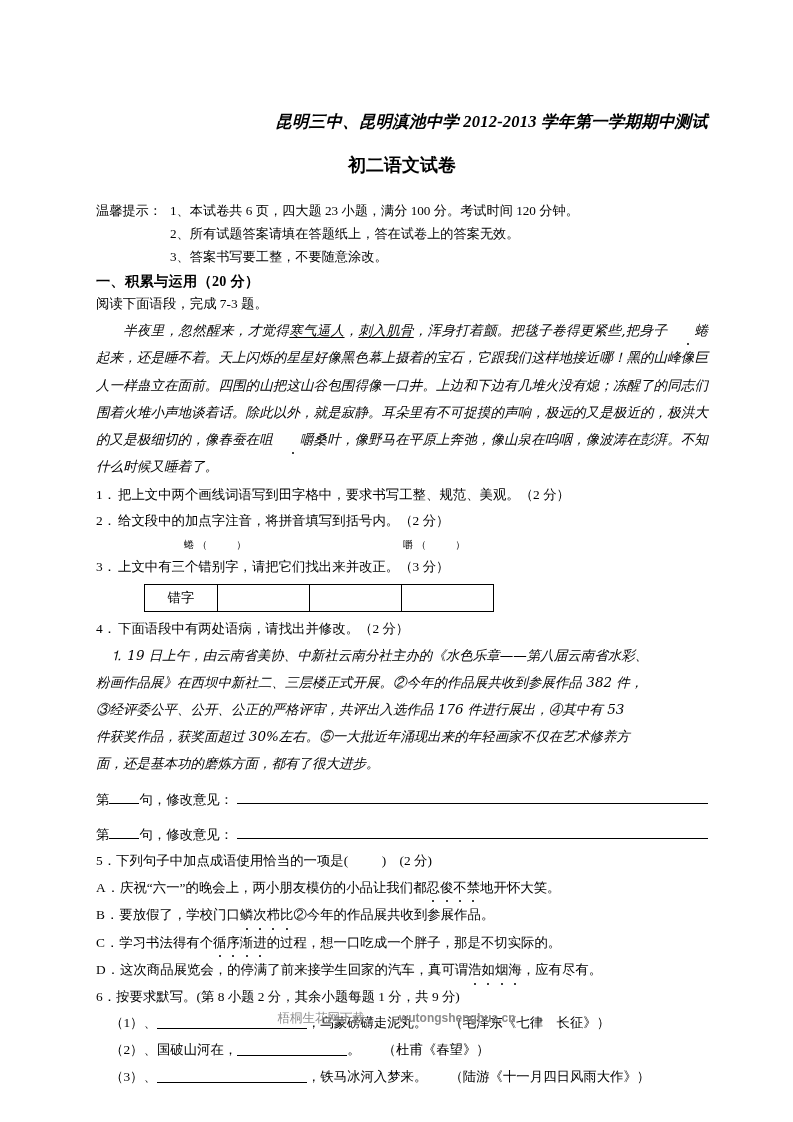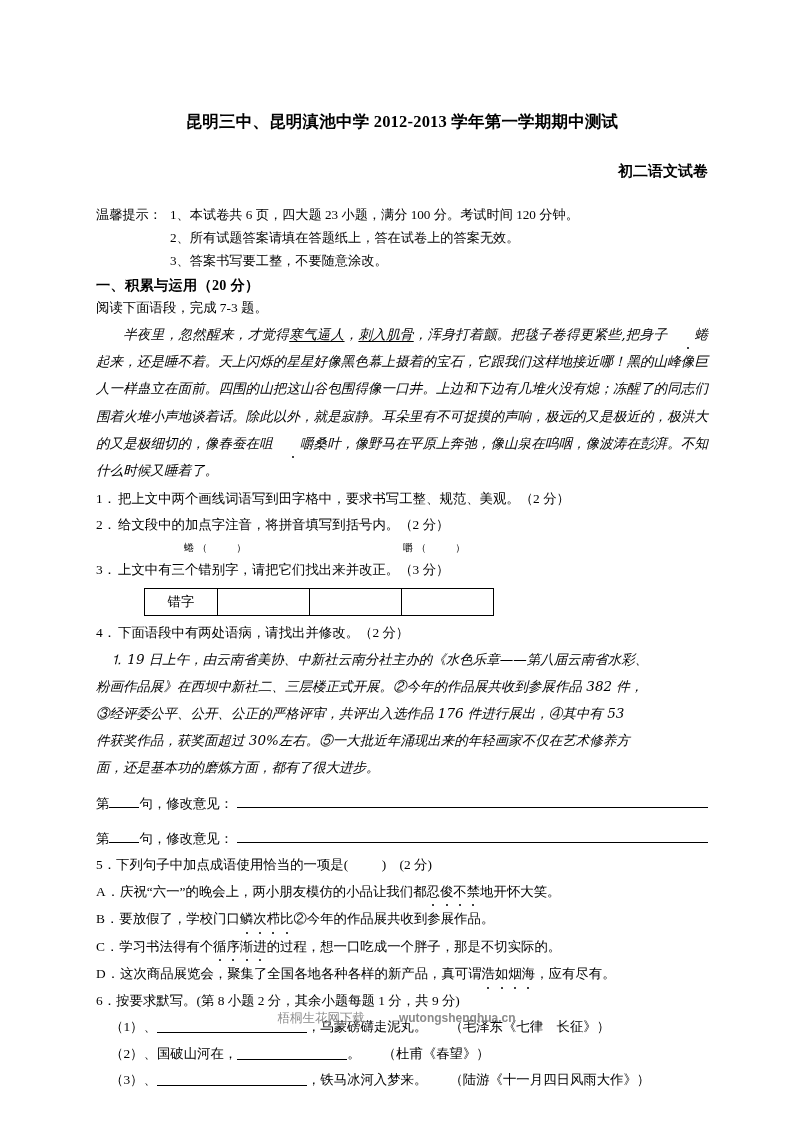--- a/index.html
+++ b/index.html
@@ -24,31 +24,32 @@
   }
   .content {
     position: absolute;
     left: 96px;
     top: 110px;
     width: 612px;
   }
 
   
   .doc-title {
-    text-align: center;
+    text-align: right;
     font-weight: bold;
     font-size: 16.5px;
     letter-spacing: 0.2px;
-    margin: 0 0 28px 0;
+    margin: 0 0 20px 0;
     line-height: 1.4;
+    font-style: italic;
   }
   .doc-subtitle {
-    text-align: right;
+    text-align: center;
     font-weight: bold;
-    font-size: 15px;
+    font-size: 18px;
     margin: 0 0 22px 0;
     line-height: 1.4;
   }
 
   
   .tips {
     font-size: 13.2px;
     line-height: 1.72;
     margin: 0 0 2px 0;
   }
@@ -334,21 +335,21 @@
     <div class="opt">
       <span class="lbl">A．</span><span>庆祝“六一”的晚会上，两小朋友模仿的小品让我们都</span><span class="emph-wrap"><span class="dotchar">忍</span><span class="dotchar">俊</span><span class="dotchar">不</span><span class="dotchar">禁</span></span><span>地开怀大笑。</span>
     </div>
     <div class="opt">
       <span class="lbl">B．</span><span>要放假了，学校门口</span><span class="emph-wrap"><span class="dotchar">鳞</span><span class="dotchar">次</span><span class="dotchar">栉</span><span class="dotchar">比</span></span><span>②今年的作品展共收到参展作品。</span>
     </div>
     <div class="opt">
       <span class="lbl">C．</span><span>学习书法得有个</span><span class="emph-wrap"><span class="dotchar">循</span><span class="dotchar">序</span><span class="dotchar">渐</span><span class="dotchar">进</span></span><span>的过程，想一口吃成一个胖子，那是不切实际的。</span>
     </div>
     <div class="opt">
-      <span class="lbl">D．</span><span>这次商品展览会，聚集了全国各地各种各样的新产品，真可谓</span><span class="emph-wrap"><span class="dotchar">浩</span><span class="dotchar">如</span><span class="dotchar">烟</span><span class="dotchar">海</span></span><span>，应有尽有。</span>
+      <span class="lbl">D．</span><span>这次商品展览会，的停满了前来接学生回家的汽车，真可谓</span><span class="emph-wrap"><span class="dotchar">浩</span><span class="dotchar">如</span><span class="dotchar">烟</span><span class="dotchar">海</span></span><span>，应有尽有。</span>
     </div>
 
     <div class="q6">
       <span>6．</span><span>按要求默写。(第 8 小题 2 分，其余小题每题 1 分，共 9 分)</span>
     </div>
     <div class="q6-item">
       <span>（1）、</span><span></span><span class="ul-blank" style="width:150px"></span><span>，乌蒙磅礴走泥丸。</span><span class="sp"></span><span>（毛泽东《七律　长征》）</span>
     </div>
     <div class="q6-item">
       <span>（2）、</span><span>国破山河在，</span><span class="ul-blank" style="width:110px"></span><span>。</span><span class="sp"></span><span>（杜甫《春望》）</span>

